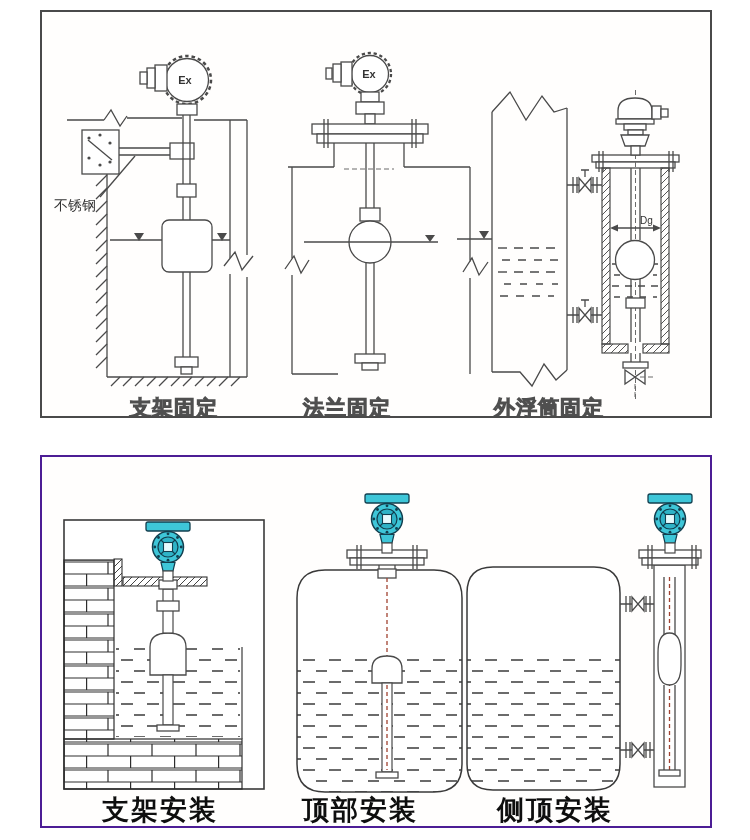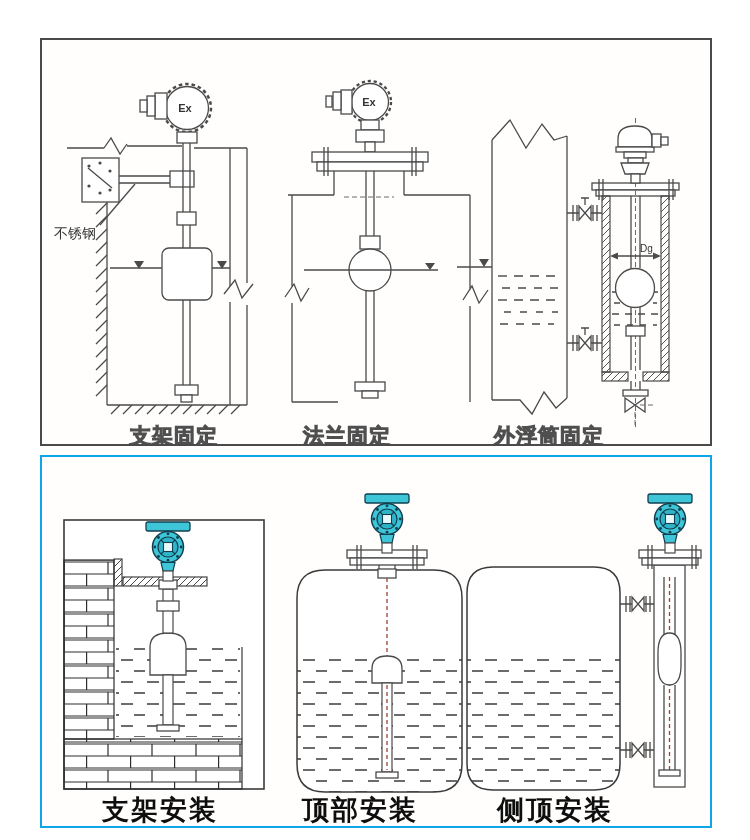--- a/index.html
+++ b/index.html
@@ -1,19 +1,19 @@
 <!DOCTYPE html>
 <html><head>
 <meta charset="utf-8">
 <style>
   html,body{margin:0;padding:0;background:#ffffff;}
   body{width:750px;height:840px;position:relative;font-family:"Liberation Sans","DejaVu Sans",sans-serif;}
   .panel{position:absolute;background:#fffefd;box-sizing:border-box;}
-  #panel-top{left:40px;top:10px;width:672px;height:408px;border:2px solid #4a4a4a;margin-top:28px;}
-  #panel-bottom{left:40px;top:455px;width:672px;height:373px;border:2px solid #0ea5e9;}
+  #panel-top{left:40px;top:10px;width:672px;height:408px;border:2px solid #4a4a4a;}
+  #panel-bottom{left:40px;top:455px;width:672px;height:373px;border:2px solid #4c1d95;}
   svg{display:block;}
   svg text{font-family:"Liberation Sans","DejaVu Sans",sans-serif;}
   .ln{stroke:#4a4a4a;stroke-width:1.3;fill:none;}
   .lnw{stroke:#4a4a4a;stroke-width:1.3;fill:#ffffff;}
   .cap-hollow{font-size:21px;font-weight:bold;letter-spacing:1px;fill:#ffffff;stroke:#4f4f4f;stroke-width:1;}
   .cap-bold{font-size:27px;font-weight:bold;letter-spacing:2px;fill:#0e0e0e;}
   .small-label{font-size:14px;fill:#333;}
   .tiny-label{font-size:11px;fill:#333;font-weight:bold;}
   .dg-label{font-size:10px;fill:#333;}
   .dash-red{stroke:#a04231;stroke-width:1.3;fill:none;stroke-dasharray:4 3;}

